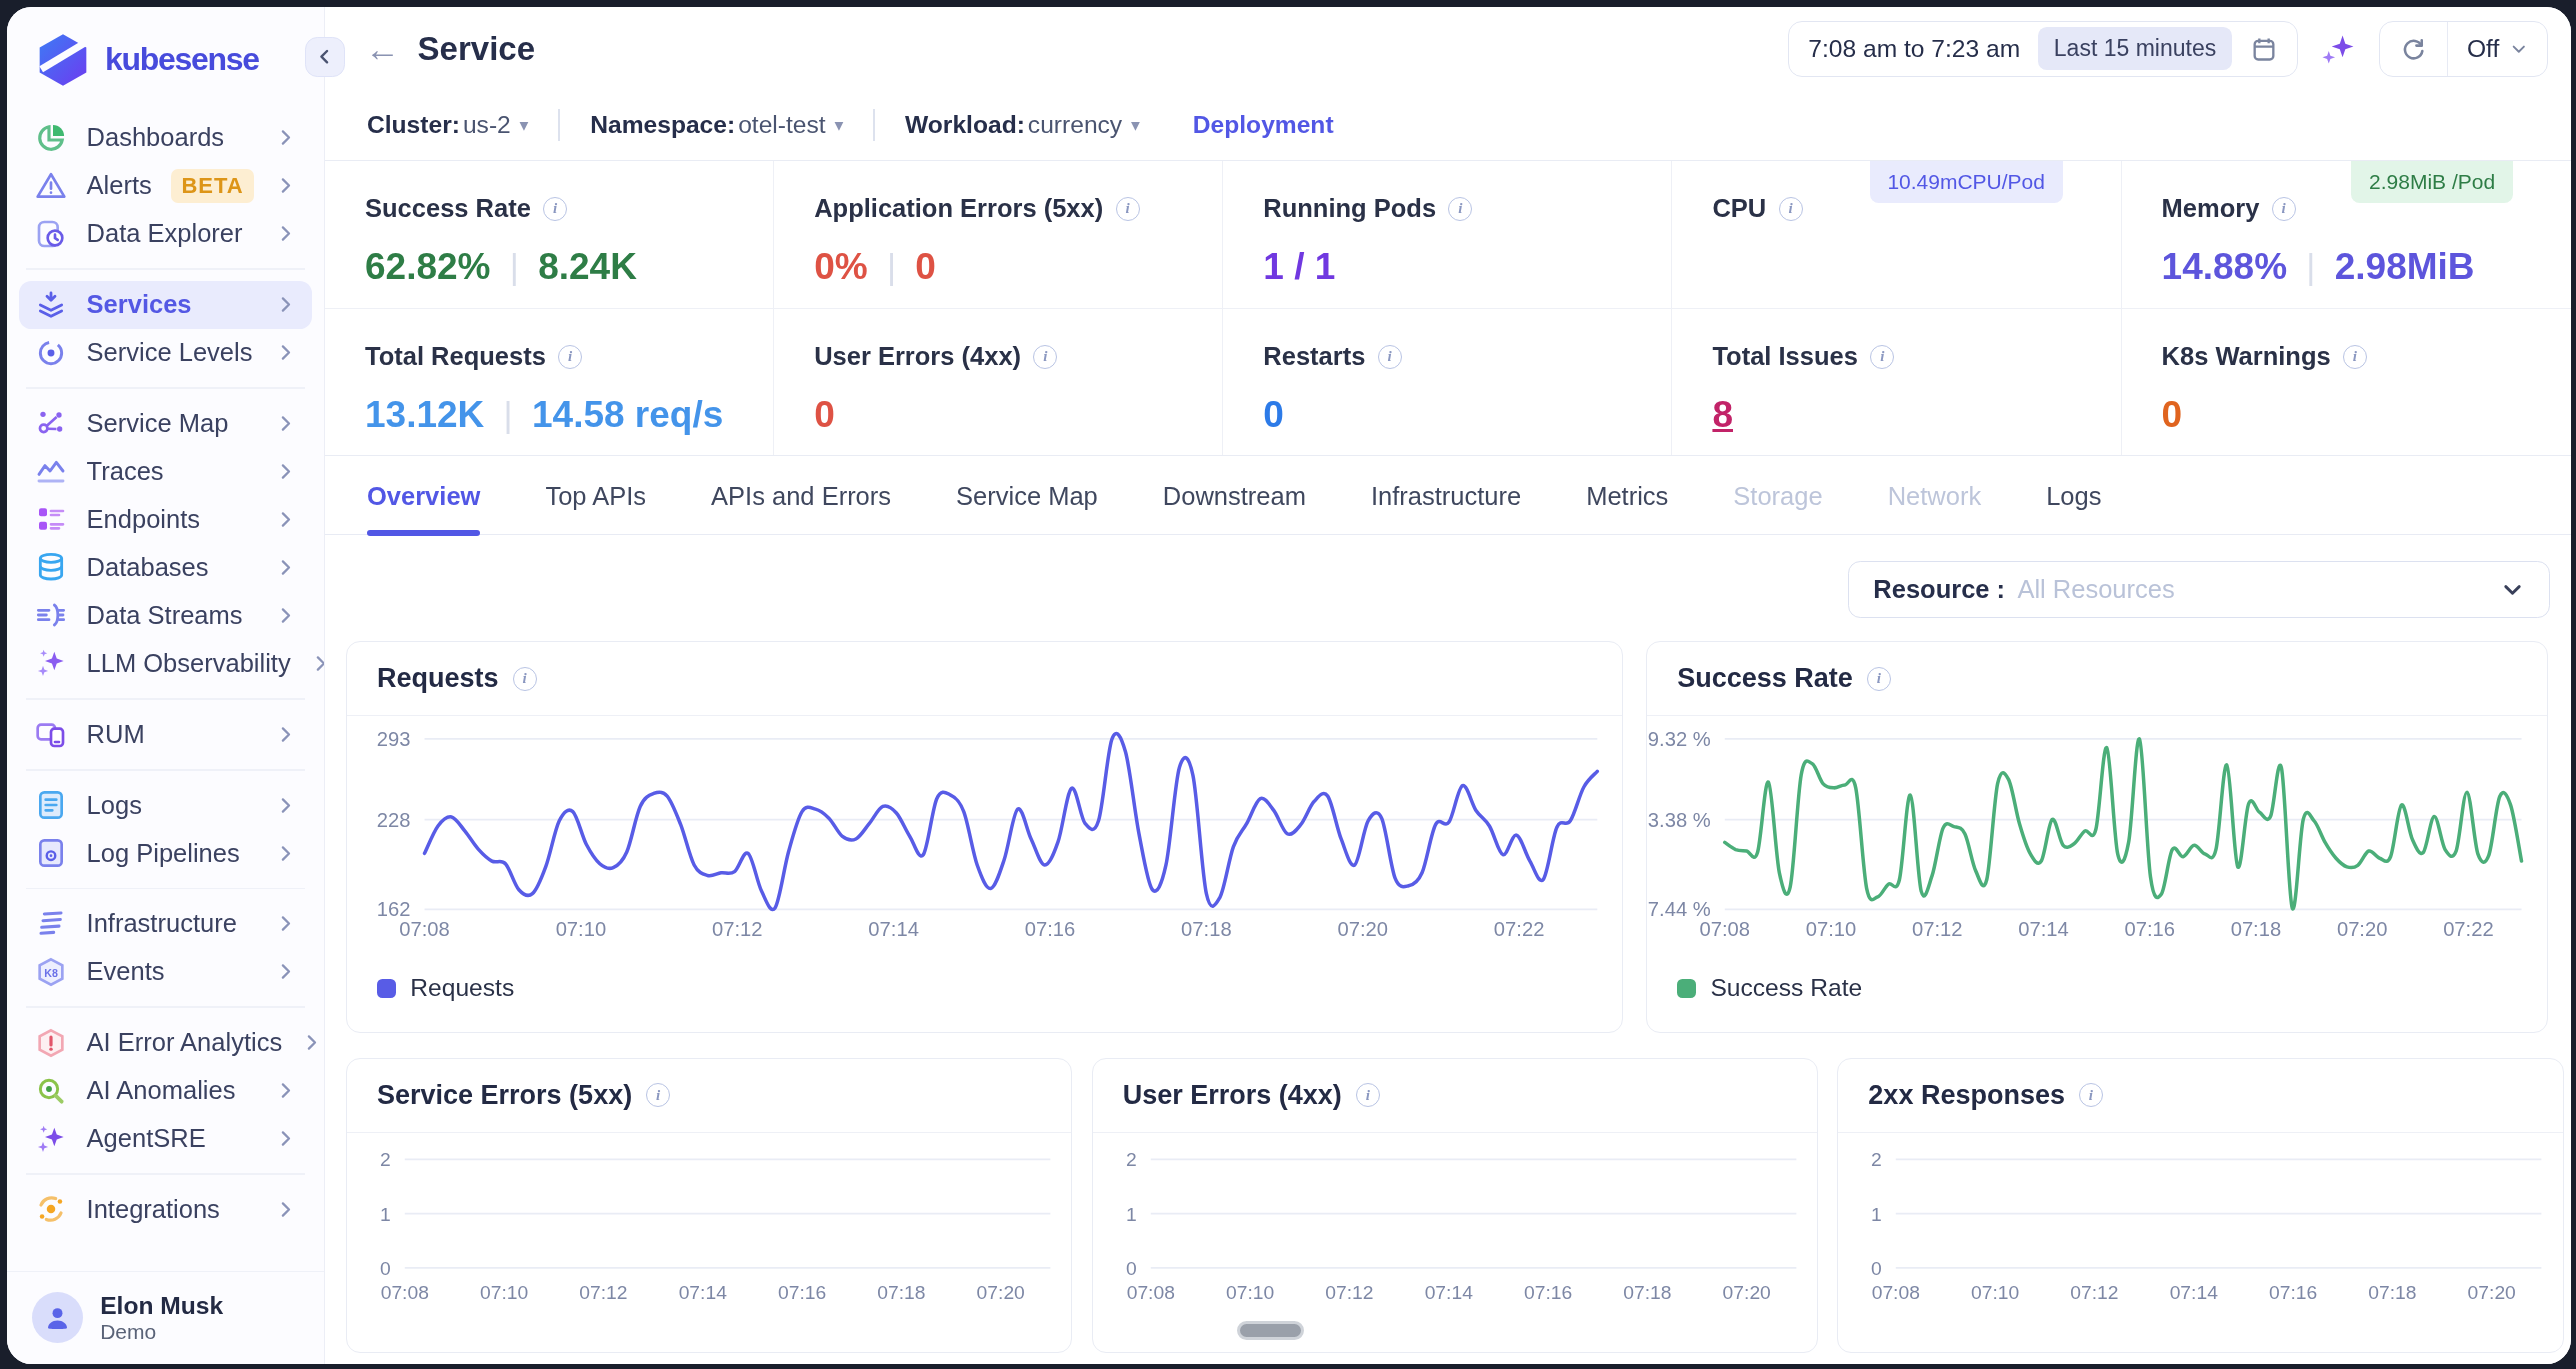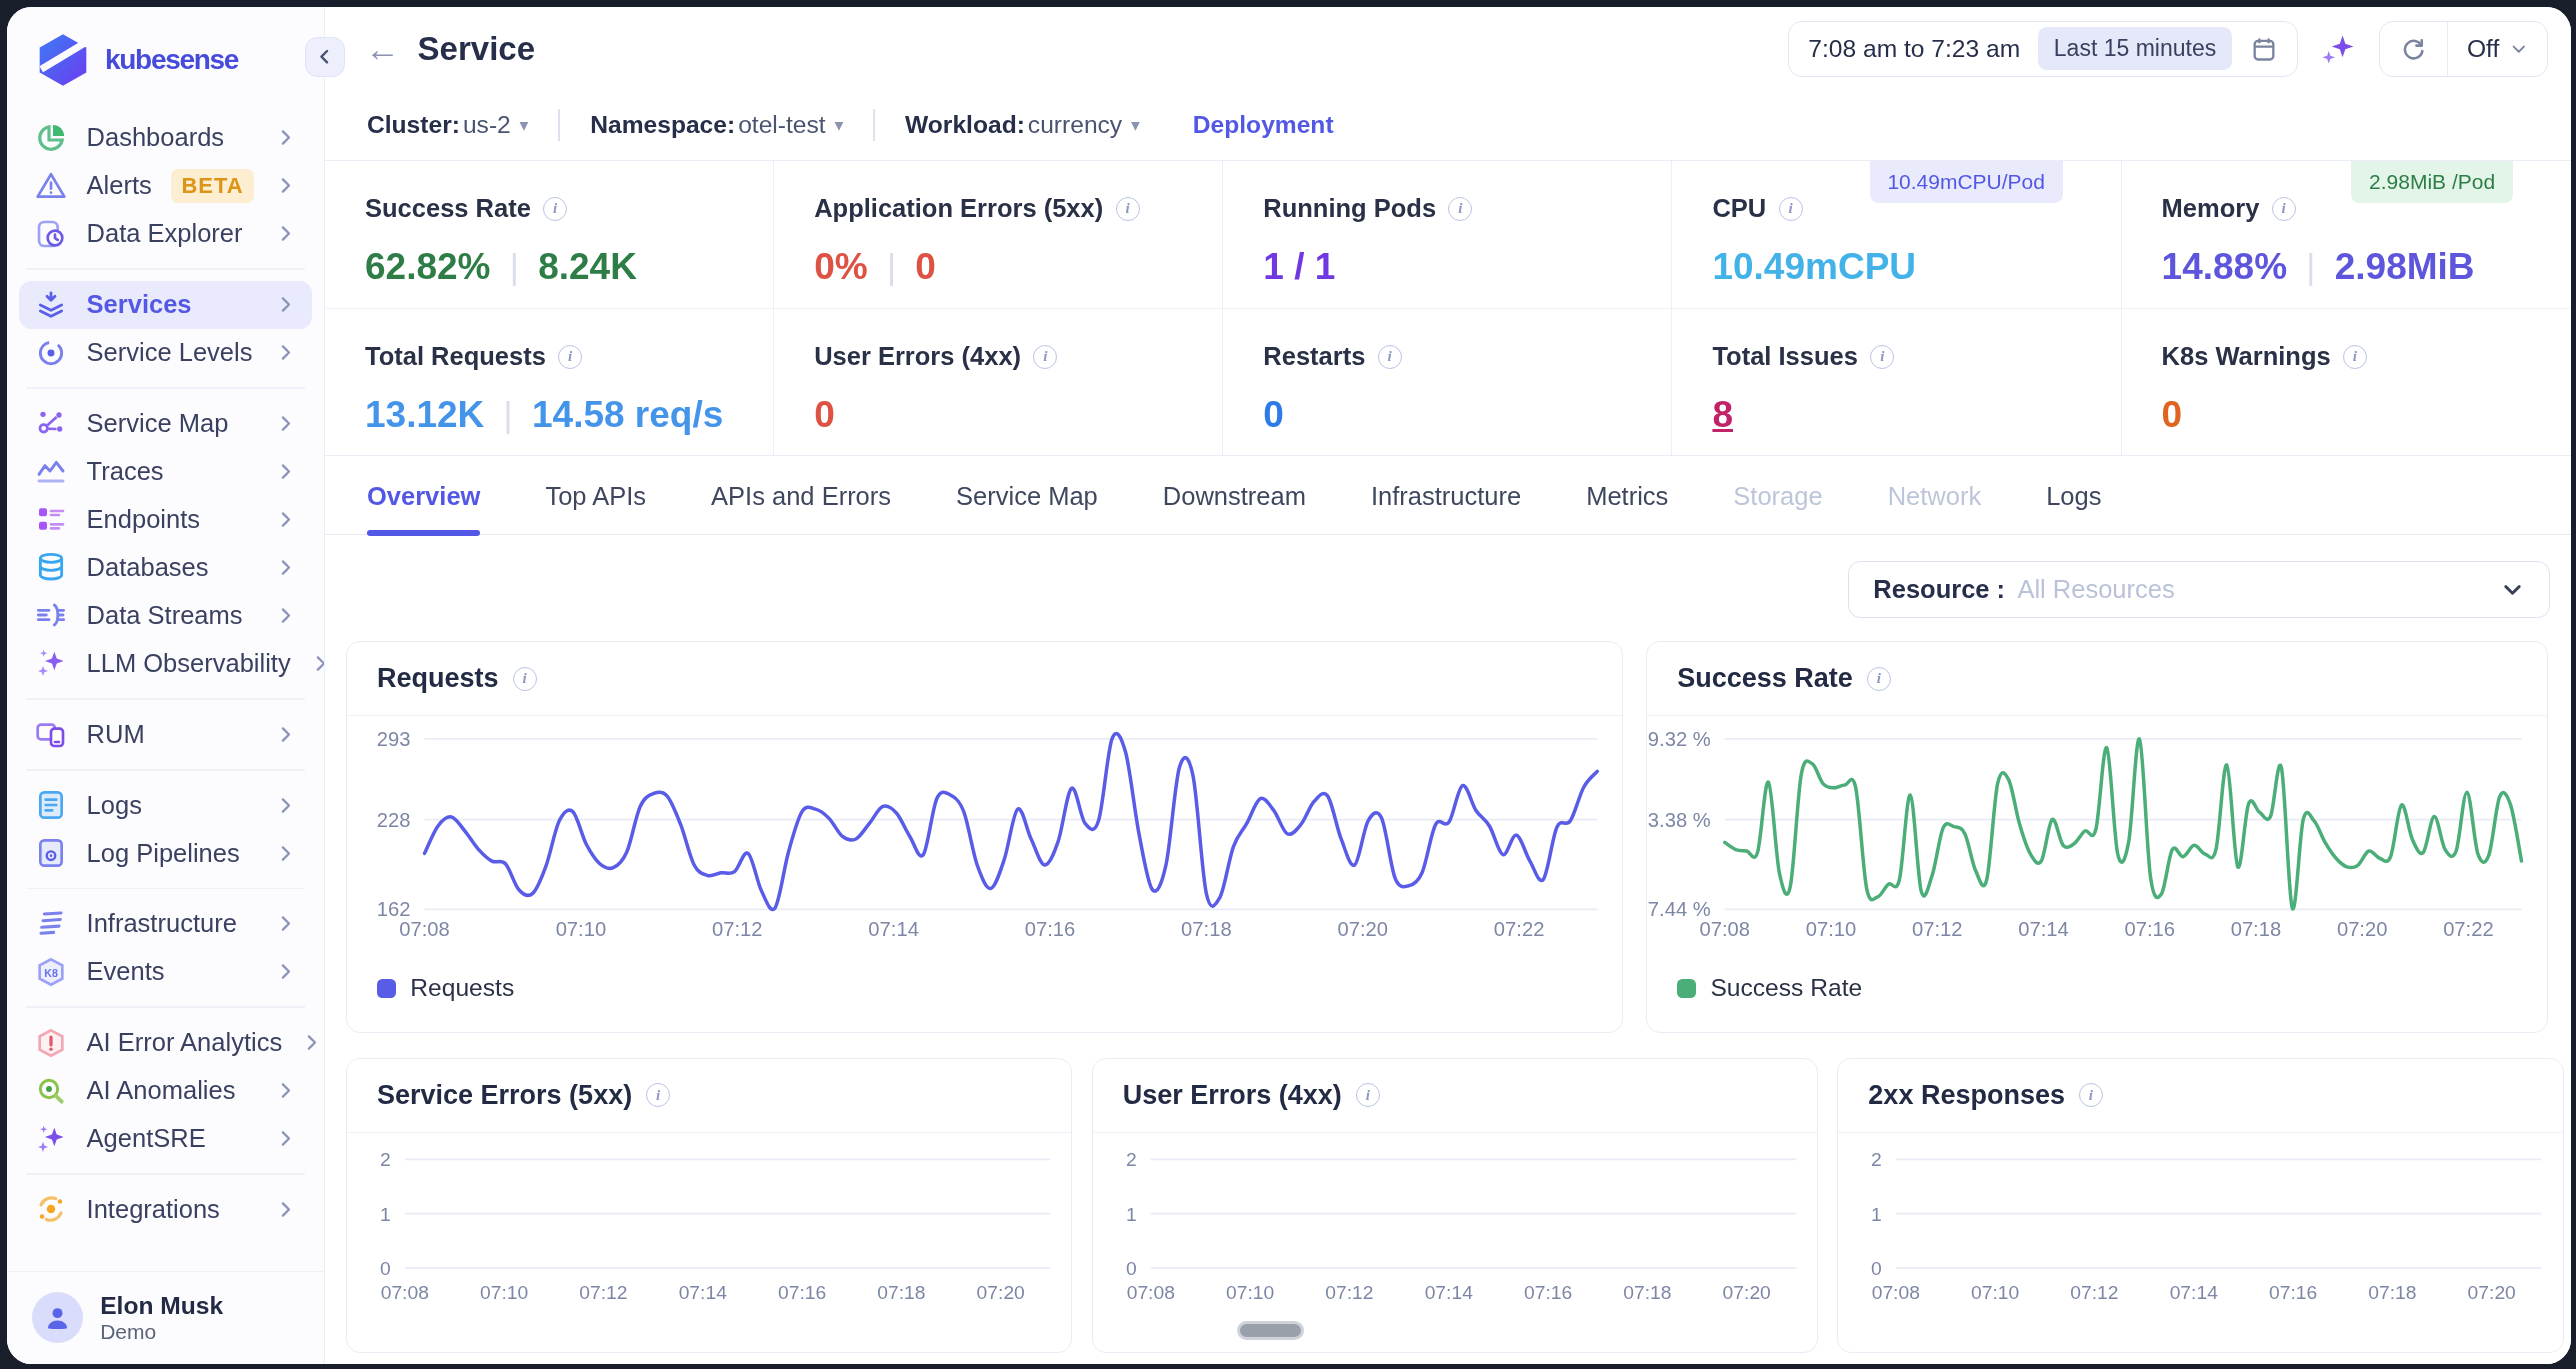--- a/index.html
+++ b/index.html
@@ -3,21 +3,21 @@
 <meta charset="utf-8">
 <style>
   html,body{margin:0;padding:0;width:2576px;height:1370px;background:#191E2B;font-family:"Liberation Sans",sans-serif;}
   *{box-sizing:border-box;}
   .app{position:absolute;left:7px;top:7px;right:5.3px;bottom:5.3px;background:#FFFFFF;border-radius:24.6px;overflow:hidden;display:flex;}
 
   
   .sidebar{width:318px;flex:none;background:#FCFCFF;border-right:1.8px solid #ECEEF6;display:flex;flex-direction:column;position:relative;z-index:3;}
   .logo-row{display:flex;align-items:center;gap:14px;padding:24.6px 0 12.3px 28px;}
   .logo-mark{width:56px;height:56px;flex:none;}
-  .logo-text{font-size:28px;font-weight:800;color:#474BDC;letter-spacing:-1.3px;}
+  .logo-text{font-size:32px;font-weight:800;color:#474BDC;letter-spacing:-1.3px;}
   .collapse-btn{position:absolute;right:-21px;top:30px;width:40px;height:40px;border-radius:12.3px;background:#EDEFFC;border:1.8px solid #DFE3F8;color:#4A5370;display:flex;align-items:center;justify-content:center;z-index:6;cursor:pointer;}
   .nav{flex:1;padding:14px 12.3px 0;overflow:hidden;}
   .side-item{display:flex;align-items:center;gap:19.3px;height:48px;padding:0 16px;border-radius:12.3px;font-size:25.5px;color:#3A4160;font-weight:500;cursor:pointer;}
   .side-item.active{background:#E9EBFD;color:#5458E4;font-weight:700;}
   .side-icon{width:32px;height:32px;flex:none;display:flex;}
   .side-icon svg{width:32px;height:32px;}
   .side-label{white-space:nowrap;}
   .side-badge{background:#FDEED2;color:#DD9518;font-size:22px;font-weight:700;padding:4.4px 10.5px;border-radius:7px;letter-spacing:0.9px;}
   .side-chev{margin-left:auto;display:flex;}
   .side-div{height:1.8px;background:#EFF1F8;margin:10.5px 7px;}
@@ -558,23 +558,20 @@
             <span class="v-violet">1 / 1</span>
           </div>
   </div>
 
   <div class="mcell">
     <div class="mbadge badge-indigo">10.49mCPU/Pod</div>
     <div class="mtitle">
       <span class="mt-label">CPU</span>
       <span class="info">i</span>
     </div>
-    <div class="mvals">
-            <span class="v-cyan">10.49mCPU</span>
-          </div>
   </div>
 
   <div class="mcell">
     <div class="mbadge badge-green">2.98MiB /Pod</div>
     <div class="mtitle">
       <span class="mt-label">Memory</span>
       <span class="info">i</span>
     </div>
     <div class="mvals">
             <span class="v-purple">14.88%</span>

